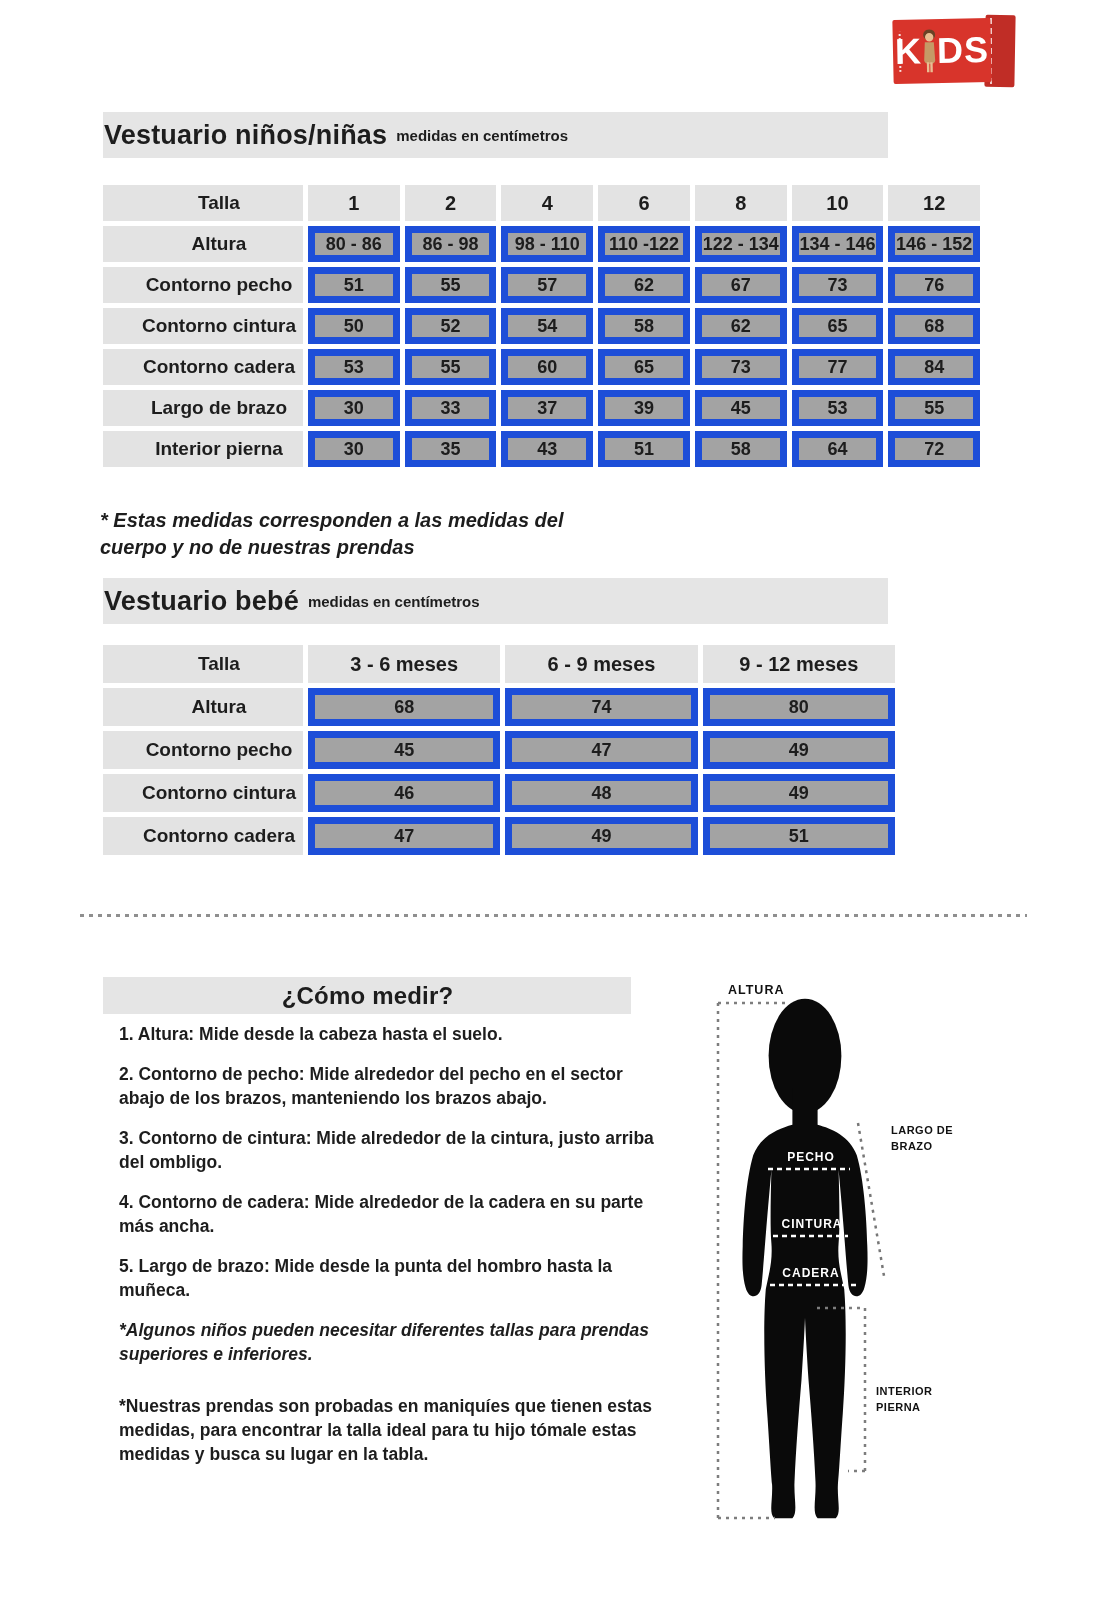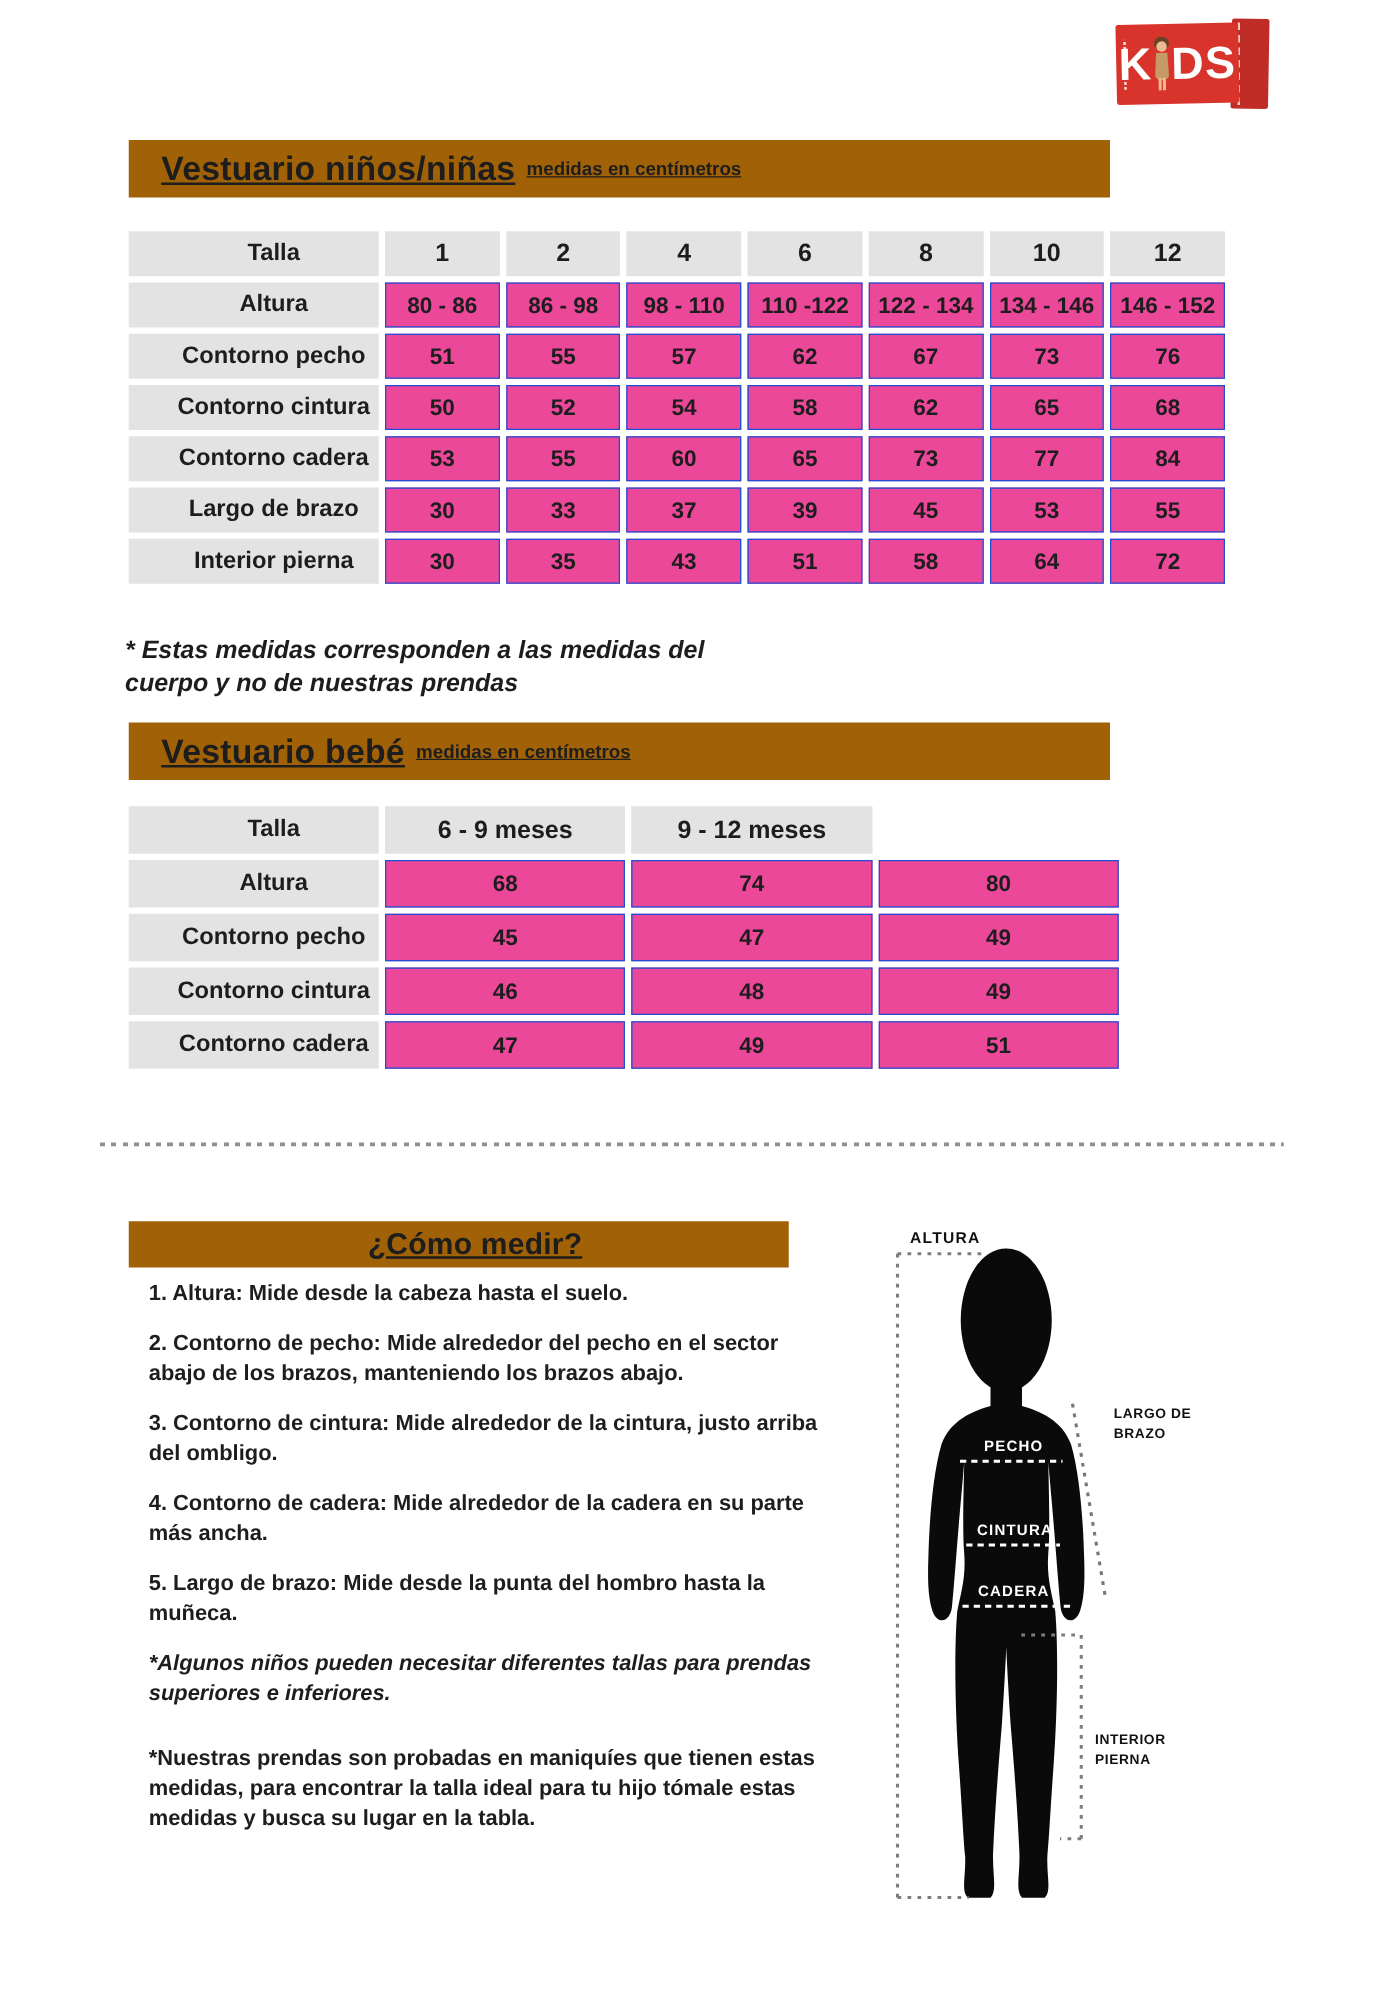--- a/index.html
+++ b/index.html
@@ -10,38 +10,38 @@
   .logo{position:absolute;left:893px;top:18px;width:124px;height:66px;}
   .logo-fold{position:absolute;left:92px;top:-3px;width:30px;height:72px;background:#c02d26;border-radius:2px;transform:rotate(1deg);}
   .logo-stitch{position:absolute;left:97px;top:0px;width:0px;height:66px;border-left:2px dashed rgba(255,255,255,.75);}
   .logo-main{position:absolute;left:0;top:1px;width:98px;height:64px;background:#d8342b;border-radius:2px;transform:rotate(-1.2deg);
              display:flex;align-items:center;justify-content:center;}
   .logo-micro{position:absolute;left:6px;top:12px;width:2px;height:40px;background:repeating-linear-gradient(0deg,#ffffff 0 2px,transparent 2px 4px);opacity:.85;}
   .logo-text{display:flex;align-items:center;color:#fff;font-weight:700;font-size:36px;letter-spacing:1px;line-height:1;}
   .logo-text .doll{margin:0 1px;}
 
   
-  .bar{position:absolute;background:#a16207;display:flex;align-items:baseline;padding-left:26px;box-sizing:border-box;text-decoration:underline;}
+  .bar{position:absolute;background:#e5e5e5;display:flex;align-items:baseline;padding-left:1px;box-sizing:border-box;}
   .bar-title{font-weight:700;font-size:27px;letter-spacing:.2px;}
   .bar-sub{font-weight:700;font-size:15px;margin-left:9px;}
   #bar-kids{left:103px;top:112px;width:785px;height:46px;align-items:center;}
   #bar-baby{left:103px;top:578px;width:785px;height:46px;align-items:center;}
   #bar-how{left:103px;top:977px;width:528px;height:37px;justify-content:center;align-items:center;}
   #bar-how .bar-title{font-size:24px;}
 
   
   .sizetable{position:absolute;}
   #table-kids{left:103px;top:185px;width:877px;}
   #table-baby{left:103px;top:645px;width:792px;}
   .trow{display:grid;column-gap:5px;margin-bottom:5px;height:36px;}
   #table-baby .trow{height:38px;}
   .tcell{display:flex;align-items:center;justify-content:center;font-weight:700;font-size:18px;}
   .label-cell{background:#e3e3e3;font-size:19px;padding-left:32px;}
   .head-cell{background:#e3e3e3;font-size:20px;}
-  .val-cell{background:#ec4899;border:1px solid #1d4ed8;box-sizing:border-box;}
+  .val-cell{background:#a3a3a3;border:7px solid #1d4ed8;box-sizing:border-box;}
 
   
   #kids-footnote{position:absolute;left:100px;top:487px;width:475px;font-weight:700;font-style:italic;font-size:20px;line-height:27px;}
   #how-column{position:absolute;left:103px;top:1022px;width:545px;margin-left:16px;}
   .step{margin:0 0 16px 0;font-weight:700;font-size:17.5px;line-height:24px;}
   .note{margin:0;font-weight:700;font-size:17.5px;line-height:24px;}
   #note1{margin-top:28px;}
   #note2{margin-top:16px;font-style:italic;}
 
   
@@ -158,20 +158,21 @@
   <p id="kids-footnote">* Estas medidas corresponden a las medidas del cuerpo y no de nuestras prendas</p>
 
   <div class="bar" id="bar-baby">
     <span class="bar-title">Vestuario bebé</span>
     <span class="bar-sub">medidas en centímetros</span>
   </div>
 
   <div class="sizetable" id="table-baby">
       <div class="trow" style="grid-template-columns: 200px repeat(3, 1fr);">
         <div class="tcell label-cell">Talla</div>
+        <div class="tcell head-cell">3 - 6 meses</div>
         <div class="tcell head-cell">6 - 9 meses</div>
         <div class="tcell head-cell">9 - 12 meses</div>
       </div>
       <div class="trow" style="grid-template-columns: 200px repeat(3, 1fr);">
         <div class="tcell label-cell">Altura</div>
         <div class="tcell val-cell">68</div>
         <div class="tcell val-cell">74</div>
         <div class="tcell val-cell">80</div>
       </div>
       <div class="trow" style="grid-template-columns: 200px repeat(3, 1fr);">

